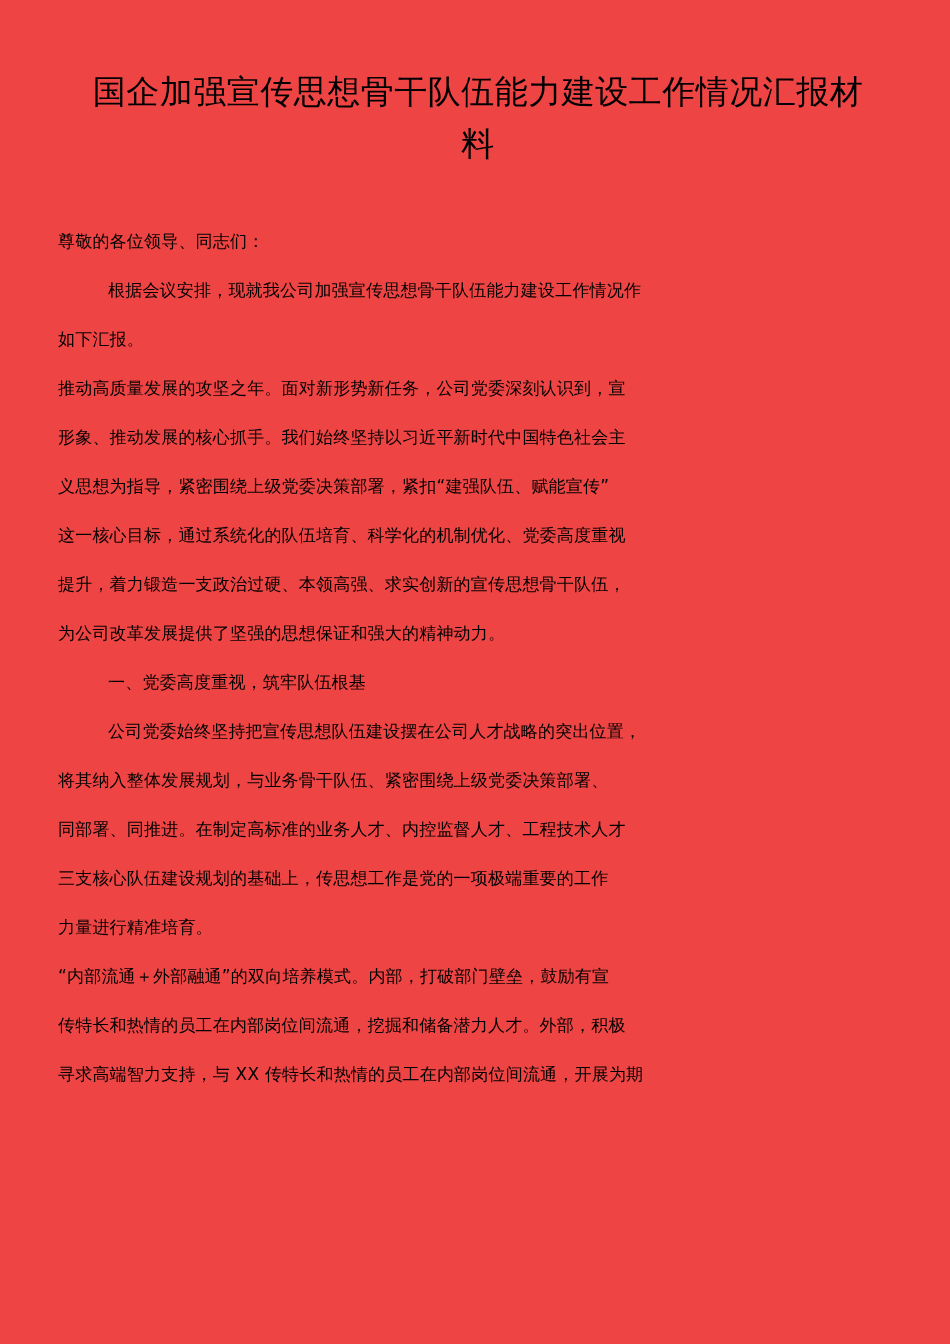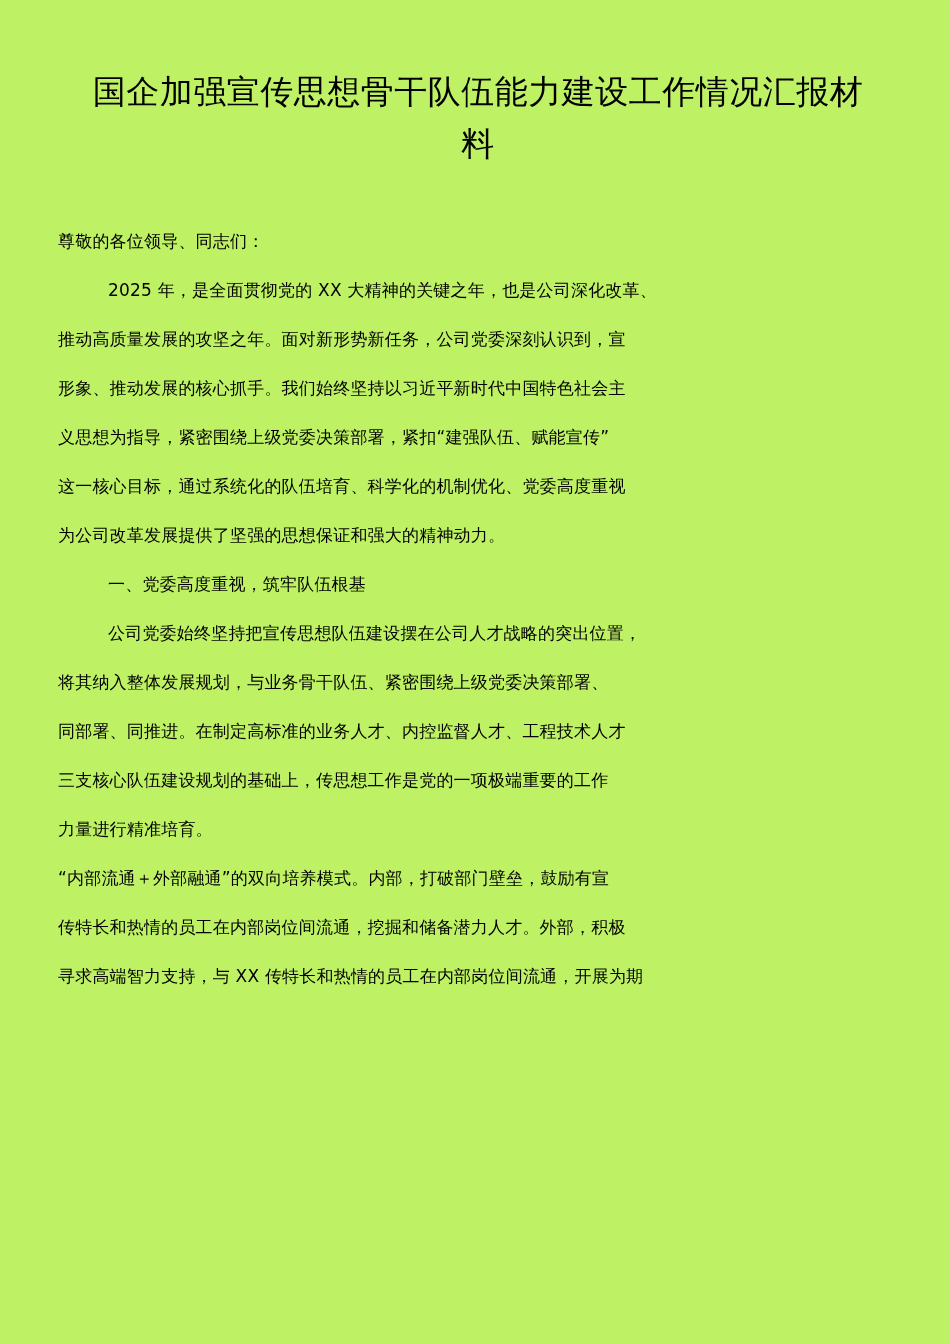--- a/index.html
+++ b/index.html
@@ -14,21 +14,21 @@
       position: relative;
       font-family: "DejaVu Sans", "Liberation Sans", sans-serif;
       color: #000000;
     }
     .page {
       position: absolute;
       left: 0;
       top: 0;
       width: 950px;
       height: 1344px;
-      background: #bef264;
+      background: #ef4444;
     }
     .title {
       position: absolute;
       left: 60px;
       width: 836px;
       top: 66px;
       text-align: center;
       font-size: 33px;
       line-height: 52px;
       font-weight: normal;
@@ -67,27 +67,31 @@
 
   <h1 class="title">
     <span class="tline">国企加强宣传思想骨干队伍能力建设工作情况汇报材</span>
     <span class="tline">料</span>
   </h1>
 
   <div class="body">
 
     <span class="line">尊敬的各位领导、同志们：</span>
 
+    <div>
+      <span class="line indent">根据会议安排，现就我公司加强宣传思想骨干队伍能力建设工作情况作</span>
+      <span class="line">如下汇报。</span>
+    </div>
 
     <div>
-      <span class="line indent">2025 年，是全面贯彻党的 XX 大精神的关键之年，也是公司深化改革、</span>
       <span class="line">推动高质量发展的攻坚之年。面对新形势新任务，公司党委深刻认识到，宣</span>
       <span class="line">形象、推动发展的核心抓手。我们始终坚持以习近平新时代中国特色社会主</span>
       <span class="line">义思想为指导，紧密围绕上级党委决策部署，紧扣“建强队伍、赋能宣传”</span>
       <span class="line">这一核心目标，通过系统化的队伍培育、科学化的机制优化、党委高度重视</span>
+      <span class="line">提升，着力锻造一支政治过硬、本领高强、求实创新的宣传思想骨干队伍，</span>
       <span class="line">为公司改革发展提供了坚强的思想保证和强大的精神动力。</span>
     </div>
 
     <div>
       <span class="line indent heading">一、党委高度重视，筑牢队伍根基</span>
     </div>
 
     <div>
       <span class="line indent">公司党委始终坚持把宣传思想队伍建设摆在公司人才战略的突出位置，</span>
       <span class="line">将其纳入整体发展规划，与业务骨干队伍、紧密围绕上级党委决策部署、</span>

